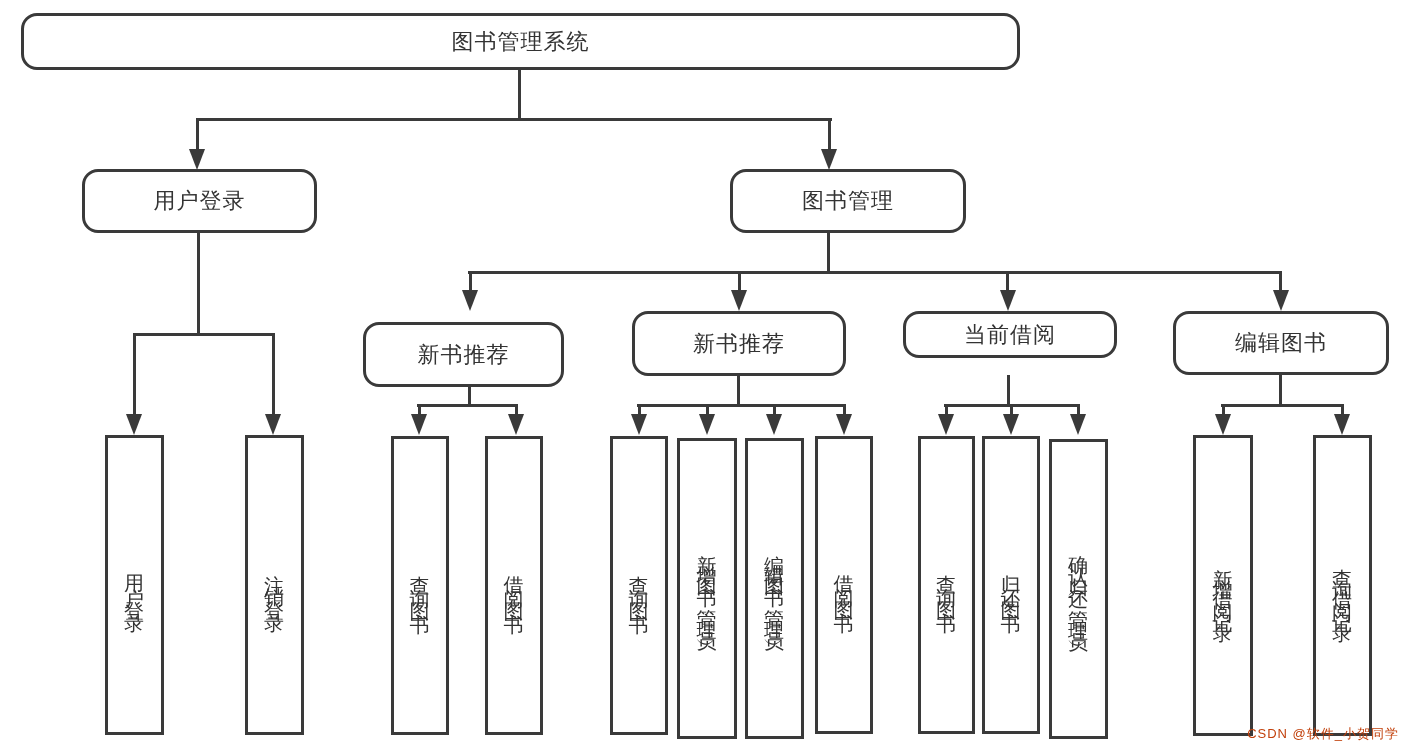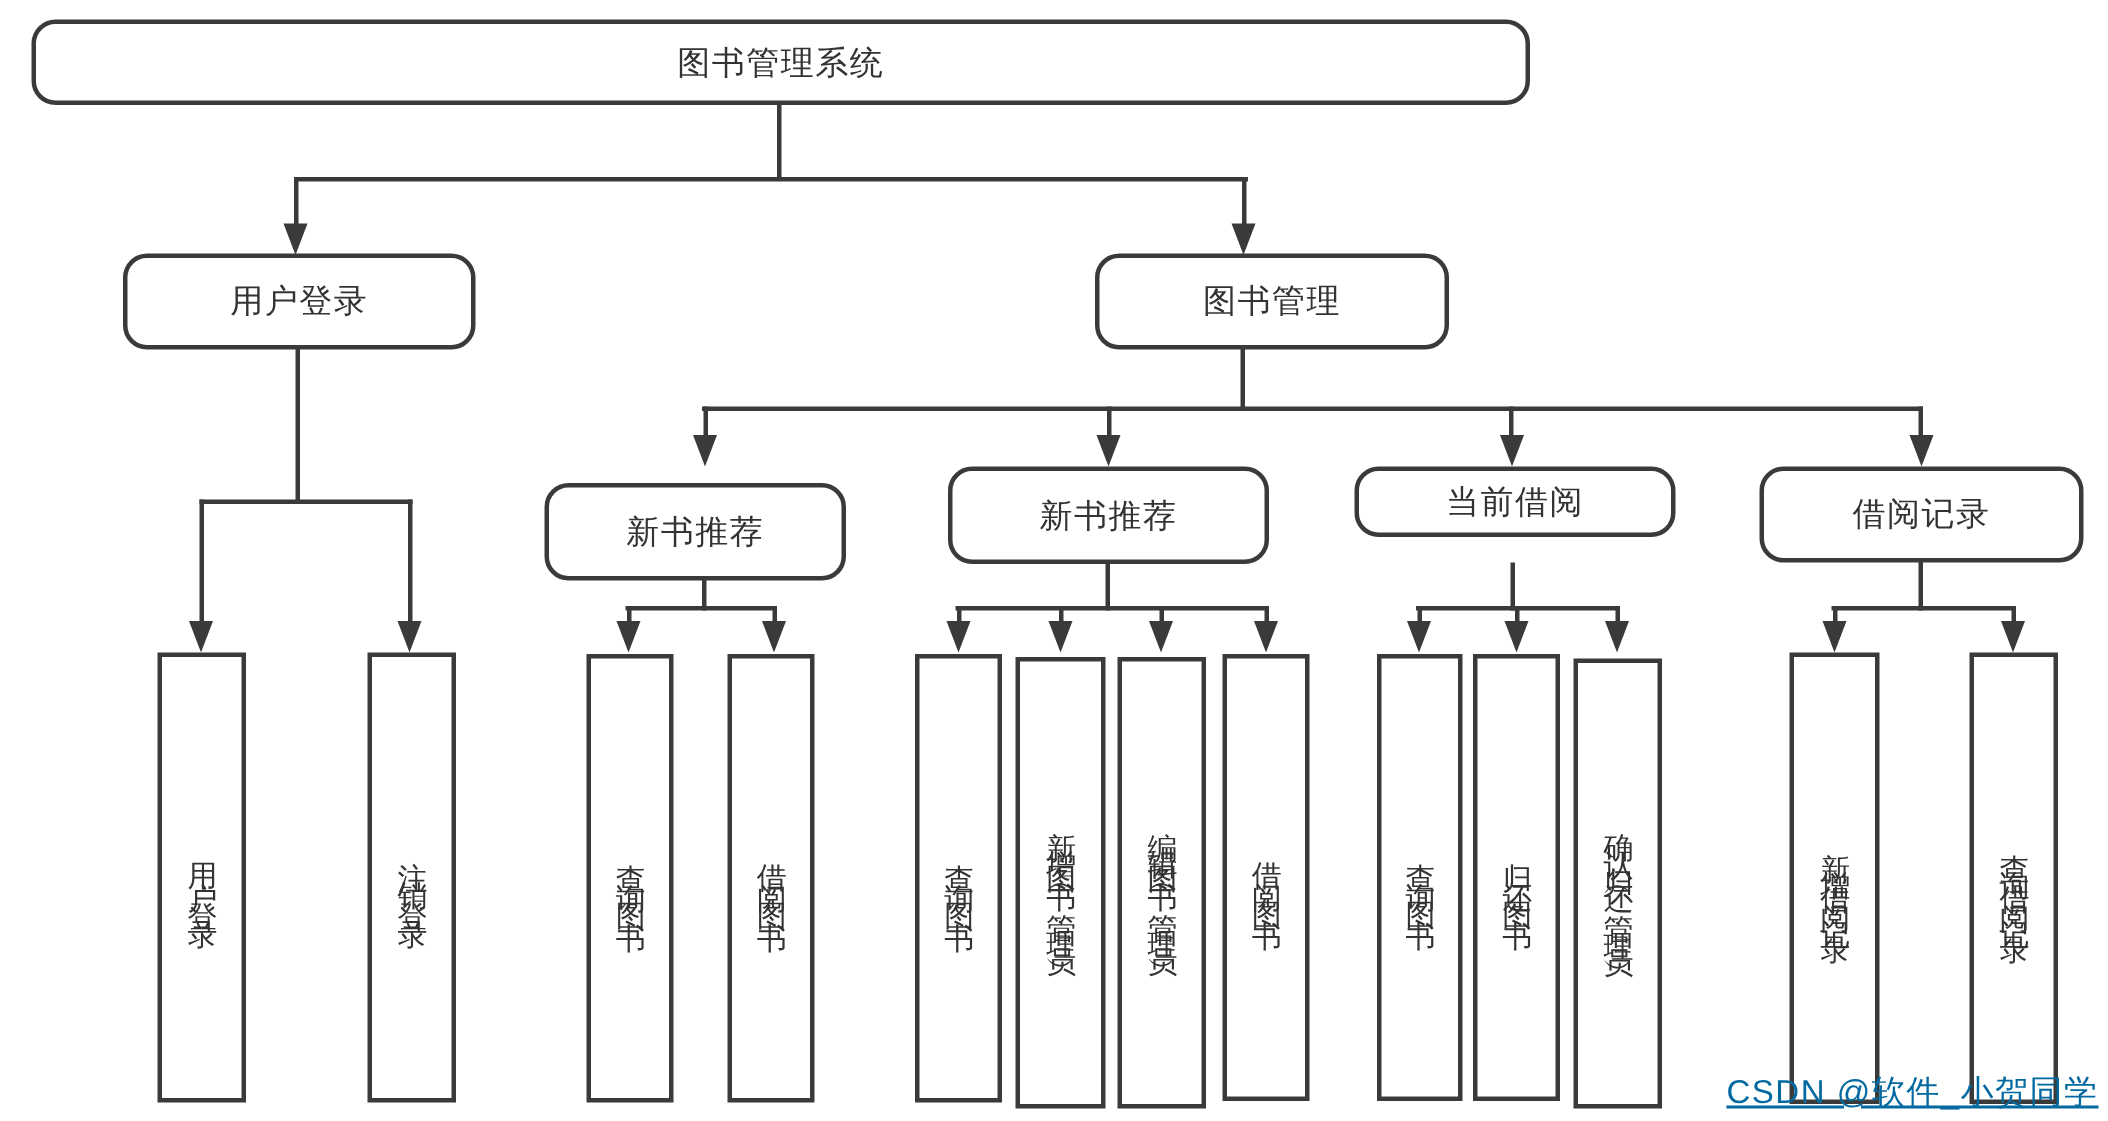--- a/index.html
+++ b/index.html
@@ -22,21 +22,21 @@
   }
   .v-node.tight .vtext{letter-spacing:11px;}
   .line{position:absolute;background:#3a3a3a;}
   .arrowhead{
     position:absolute;width:0;height:0;
     border-left:8px solid transparent;border-right:8px solid transparent;
     border-top:21px solid #3a3a3a;
   }
   .watermark{
     position:absolute;right:6px;bottom:4px;z-index:10;
-    color:#0369a1;font-size:22px;letter-spacing:1px;text-decoration:underline;
+    color:#c2410c;font-size:13px;letter-spacing:1px;
   }
 </style>
 </head>
 <body>
 
 <div class="stage">
 
   <div class="line" style="left:518px;top:68px;width:3px;height:52px;"></div>
   <div class="line" style="left:196px;top:118px;width:636px;height:3px;"></div>
   <div class="line" style="left:196px;top:118px;width:3px;height:33px;"></div>
@@ -110,21 +110,21 @@
   <div class="node h-node" style="left:363px;top:322px;width:201px;height:65px;">
     <span>新书推荐</span>
   </div>
   <div class="node h-node" style="left:632px;top:311px;width:214px;height:65px;">
     <span>新书推荐</span>
   </div>
   <div class="node h-node" style="left:903px;top:311px;width:214px;height:47px;">
     <span>当前借阅</span>
   </div>
   <div class="node h-node" style="left:1173px;top:311px;width:216px;height:64px;">
-    <span>借阅记录</span>
+    <span>编辑图书</span>
   </div>
 
   <div class="node v-node" style="left:105px;top:435px;width:59px;height:300px;">
     <span class="vtext">用户登录</span>
   </div>
   <div class="node v-node" style="left:245px;top:435px;width:59px;height:300px;">
     <span class="vtext">注销登录</span>
   </div>
 
   <div class="node v-node" style="left:391px;top:436px;width:58px;height:299px;">

